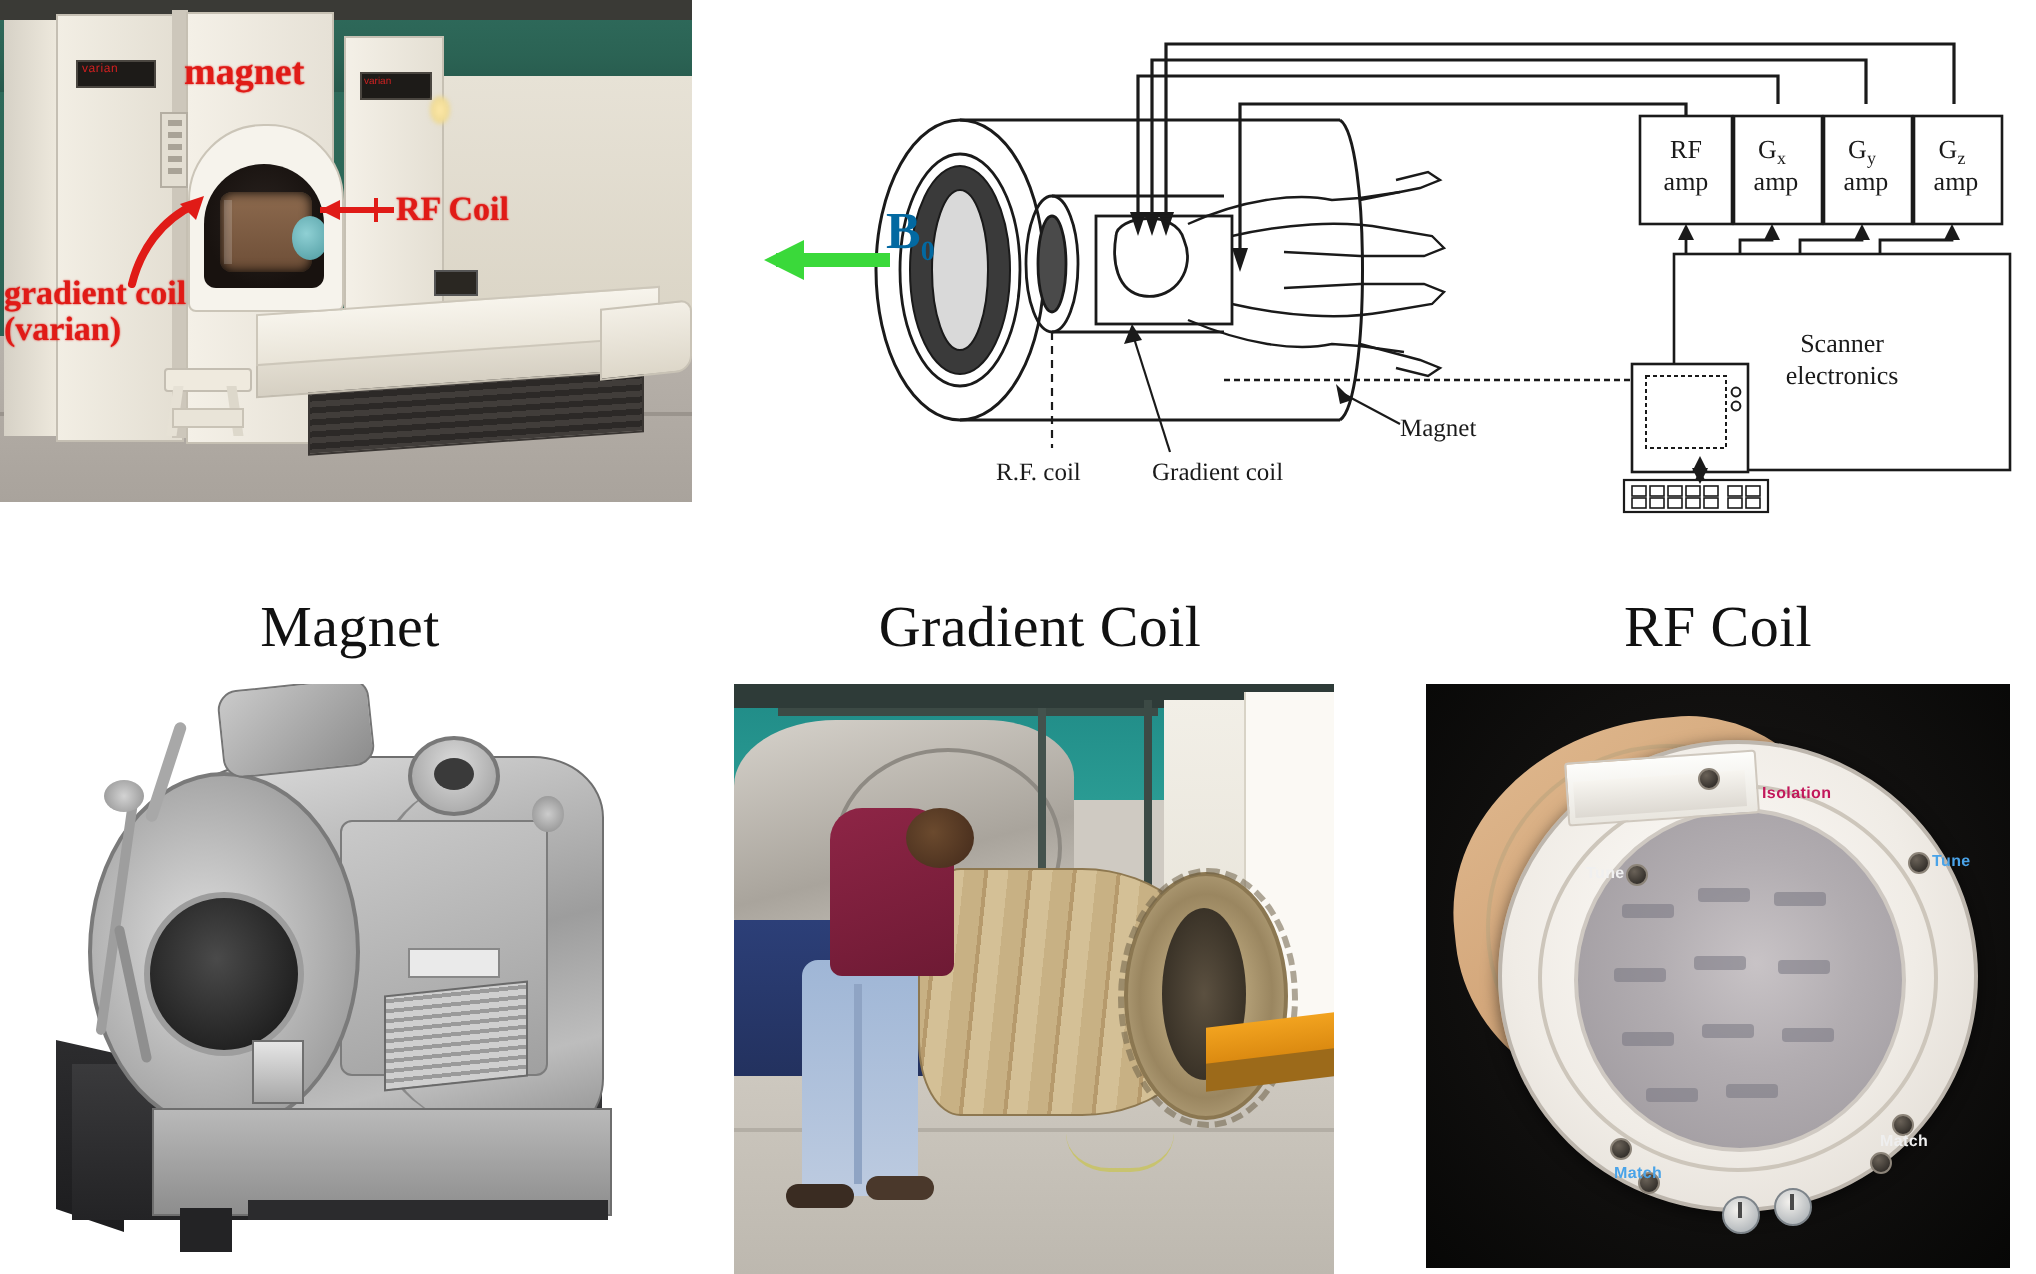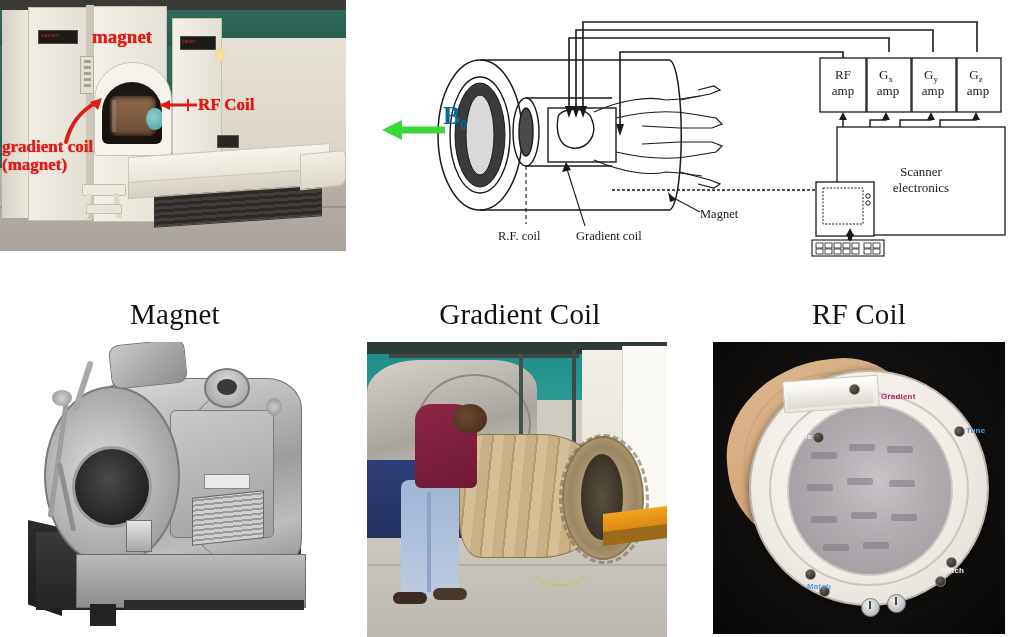--- a/index.html
+++ b/index.html
@@ -319,21 +319,21 @@
 
     <svg id="grad-arrow" viewBox="0 0 60 52">
       <path d="M6,50 C10,34 20,18 38,10" stroke="#e01b17" stroke-width="4" fill="none" stroke-linecap="round"></path>
       <polygon points="42,6 30,10 38,18" fill="#e01b17"></polygon>
     </svg>
 
     <div class="ann" id="ann-magnet">magnet</div>
     <div class="ann" id="ann-rfcoil">RF Coil</div>
     <div class="ann" id="ann-gradcoil">
       <div>gradient coil</div>
-      <div>(magnet)</div>
+      <div>(varian)</div>
     </div>
   </div>
 
   <div id="schematic">
     <svg width="638" height="258" viewBox="0 0 638 258">
       <g stroke="#1a1a1a" fill="none" stroke-width="1.6">
 
         <path d="M597,52 L597,22 L203,22 L203,110"></path>
         <path d="M553,52 L553,30 L196,30 L196,110"></path>
         <path d="M509,52 L509,38 L189,38 L189,110"></path>
@@ -569,20 +569,20 @@
     <div class="rf-screw" style="left:100px; top:90px;"></div>
     <div class="rf-screw" style="left:241px; top:84px;"></div>
     <div class="rf-screw" style="left:92px;  top:227px;"></div>
     <div class="rf-screw" style="left:106px; top:244px;"></div>
     <div class="rf-screw" style="left:233px; top:215px;"></div>
     <div class="rf-screw" style="left:222px; top:234px;"></div>
 
     <div class="rf-dial" style="left:148px; top:256px;"></div>
     <div class="rf-dial" style="left:174px; top:252px;"></div>
 
-    <div class="rf-lbl" style="left:168px; top:50px; color:#c2185b;">Gradient</div>
+    <div class="rf-lbl" style="left:168px; top:50px; color:#c2185b;">Isolation</div>
     <div class="rf-lbl" style="left:80px; top:90px; color:#f0f0f0;">Tune</div>
     <div class="rf-lbl" style="left:253px; top:84px; color:#4aa3e8;">Tune</div>
     <div class="rf-lbl" style="left:94px; top:240px; color:#4aa3e8;">Match</div>
     <div class="rf-lbl" style="left:227px; top:224px; color:#efefef;">Match</div>
   </div>
 
 </div>
 
 </body></html>

